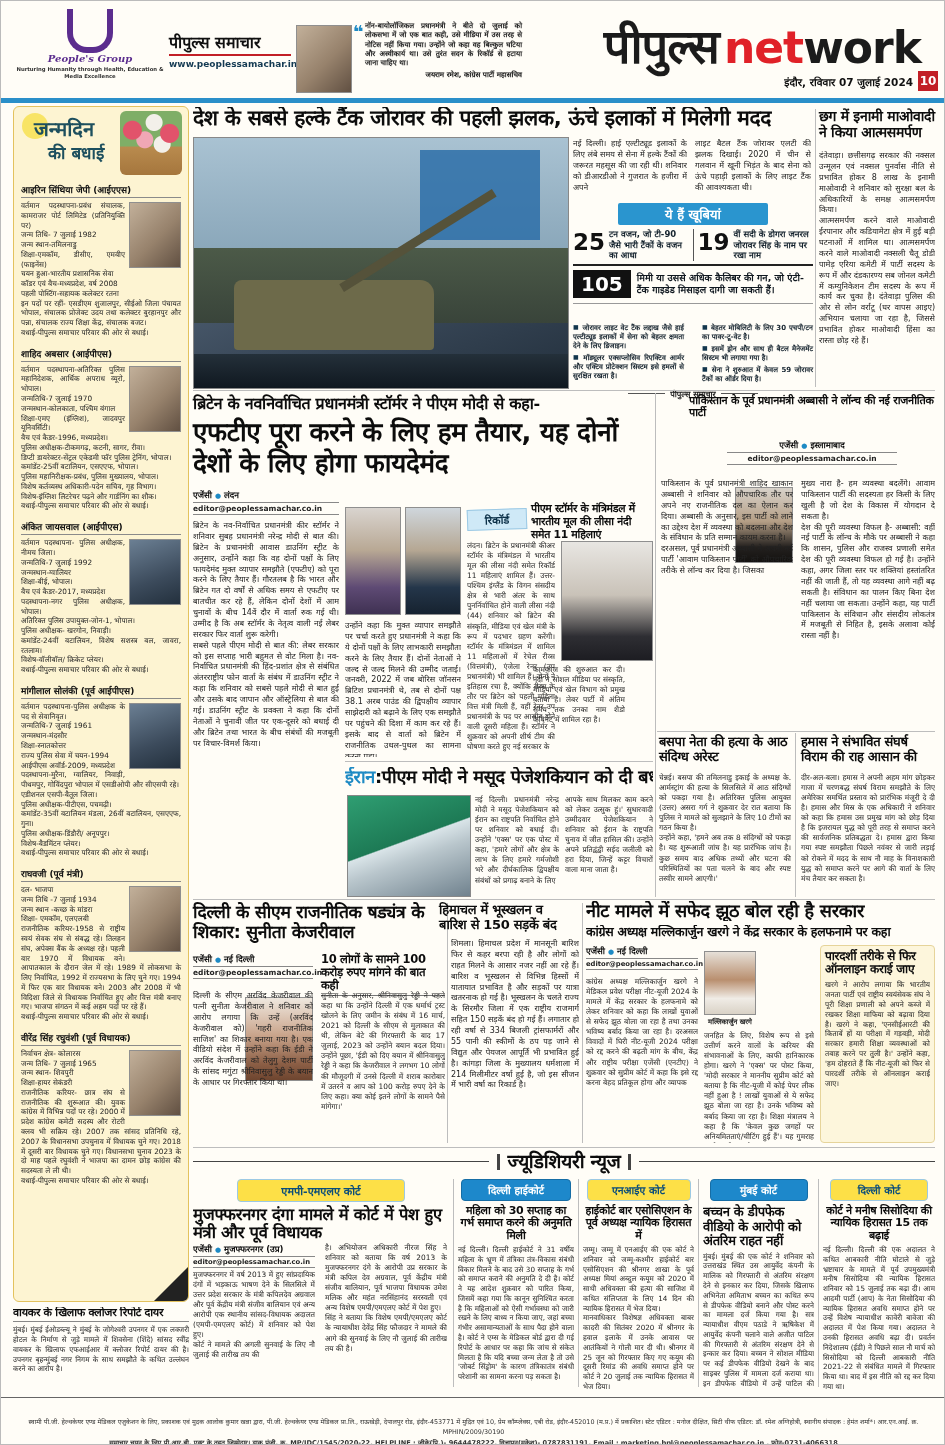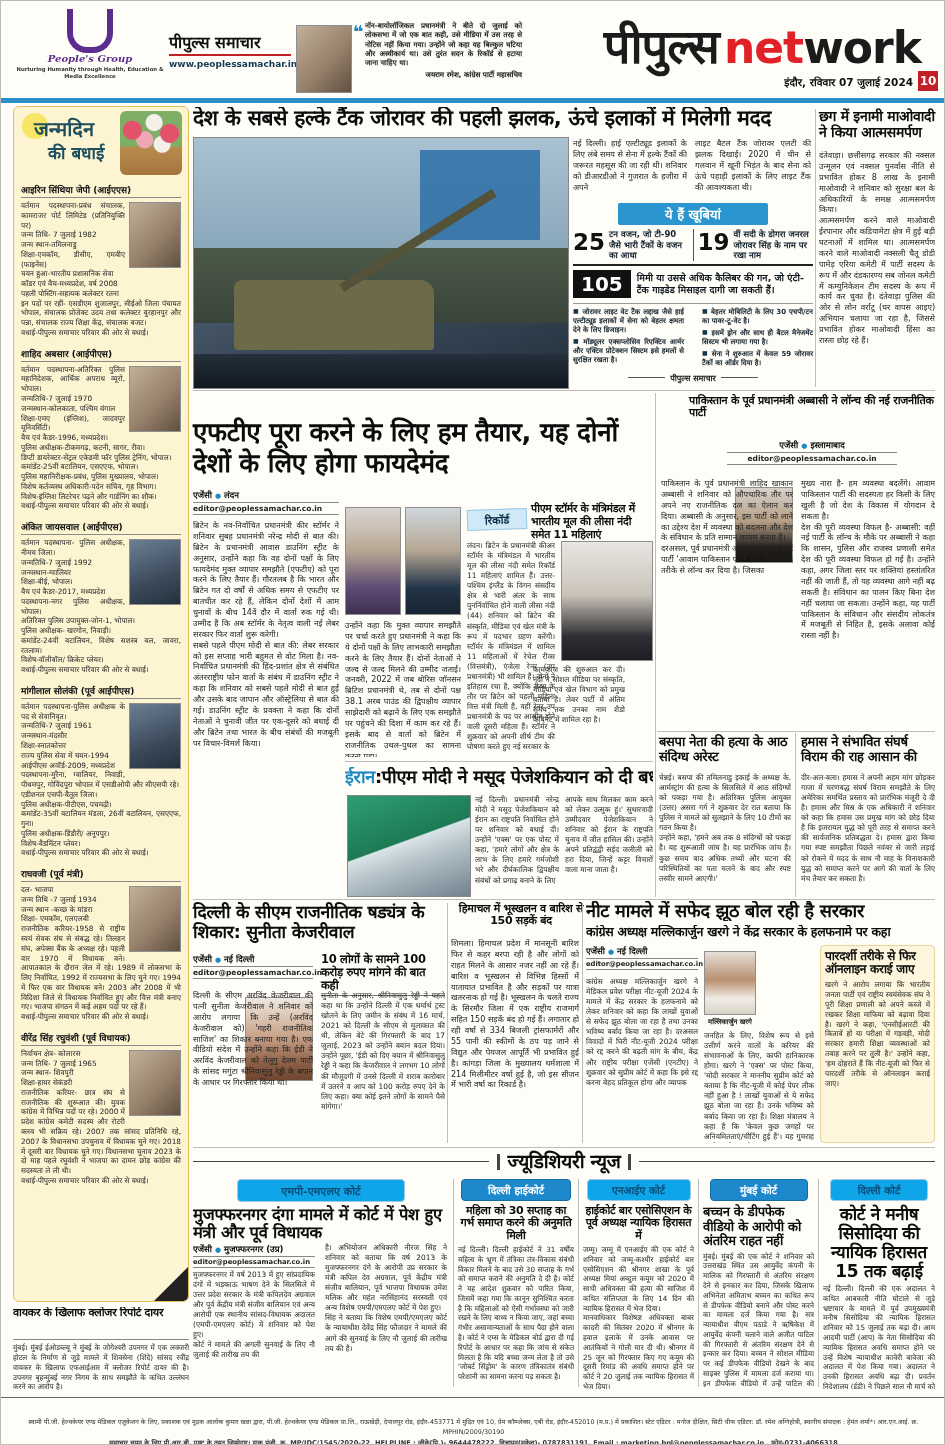--- a/index.html
+++ b/index.html
@@ -10,21 +10,21 @@
   .body-txt{font-size:8px;line-height:1.36;text-align:justify;white-space:pre-line;overflow:hidden;color:#222;}
   .byline{font-size:8.5px;font-weight:bold;color:#111;}
   .byline .dot::before{content:"●";color:#1e8ac4;font-size:7px;margin:0 3px;}
   .email{font-size:7.5px;font-weight:bold;color:#222;border-top:1px solid #888;border-bottom:1px solid #888;padding:1px 0;}
   .rule-v{position:absolute;width:1px;background:#bdbdbd;}
   .rule-h{position:absolute;height:1px;background:#bdbdbd;}
   .ph{background:linear-gradient(135deg,#c2b09a 0%,#97826c 55%,#615042 100%);border:1px solid #8f8f8f;box-sizing:border-box;}
   .ph-dark{background:linear-gradient(160deg,#6b7f93 0%,#3c4b5c 60%,#23303d 100%);}
   .ph-green{background:linear-gradient(160deg,#2f9e72 0%,#1d7a55 45%,#d9e4e8 46%,#b9c6cc 60%,#70828e 100%);}
   .pill{border-radius:4px;font-weight:bold;text-align:center;font-size:11px;padding:3px 8px;}
-  .pill-light{background:#0ea5e9;color:#0b4d7a;border:1px solid #9cc9e4;}
+  .pill-light{background:#fde047;color:#0b4d7a;border:1px solid #9cc9e4;}
   .pill-solid{background:#1d88cb;color:#fff;border:1px solid #166da5;}
   .sb-entry{margin:0 7px 9px 7px;}
   .sb-name{font-size:9px;font-weight:bold;color:#101010;border-bottom:1px solid #8a8a8a;padding-bottom:1px;margin-bottom:3px;}
   .sb-details{font-size:7.3px;line-height:1.34;text-align:justify;white-space:pre-line;color:#222;}
   .sb-photo{float:right;width:52px;height:66px;margin:1px 0 2px 4px;}
   .sq::before{content:"■";color:#13364d;font-size:6px;margin-right:3px;vertical-align:1px;}
   .feat-bullet{font-size:7px;line-height:1.3;text-align:justify;margin-bottom:2px;font-weight:bold;color:#15232e;}
   .credit-line{display:flex;align-items:center;gap:5px;}
   .credit-line::before,.credit-line::after{content:"";flex:1;height:1px;background:#555;}
 </style>
@@ -166,21 +166,21 @@
       </div>
       <div style="flex:1;display:flex;gap:4px;padding-left:4px;">
         <div style="font-size:23px;font-weight:bold;color:#111;">19</div>
         <div style="font-size:8.5px;font-weight:bold;line-height:1.25;color:#15232e;">वीं सदी के डोगरा जनरल जोरावर सिंह के नाम पर रखा नाम</div>
       </div>
     </div>
     <div style="display:flex;gap:6px;align-items:center;margin-top:4px;">
       <div style="background:#111;color:#fff;font-size:20px;font-weight:bold;padding:2px 8px;">105</div>
       <div style="font-size:9.5px;font-weight:bold;line-height:1.25;color:#101820;">मिमी या उससे अधिक कैलिबर की गन, जो एंटी-टैंक गाइडेड मिसाइल दागी जा सकती हैं।</div>
     </div>
-    <div style="display:flex;gap:18px;margin-top:5px;border-top:1px solid #999;padding-top:3px;">
+    <div style="display:flex;gap:18px;margin-top:5px;border-top:1px solid #999;padding-top:19px;">
       <div style="flex:1;">
         <div class="feat-bullet sq">जोरावर लाइट वेट टैंक लद्दाख जैसे हाई एल्टीट्यूड इलाकों में सेना को बेहतर क्षमता देने के लिए डिजाइन।</div>
         <div class="feat-bullet sq">मॉड्यूलर एक्सप्लोसिव रिएक्टिव आर्मर और एक्टिव प्रोटेक्शन सिस्टम इसे हमलों से सुरक्षित रखता है।</div>
       </div>
       <div style="flex:1;">
         <div class="feat-bullet sq">बेहतर मोबिलिटी के लिए 30 एचपी/टन का पावर-टू-वेट है।</div>
         <div class="feat-bullet sq">इसमें ड्रोन और साथ ही बैटल मैनेजमेंट सिस्टम भी लगाया गया है।</div>
         <div class="feat-bullet sq">सेना ने शुरुआत में केवल 59 जोरावर टैंकों का ऑर्डर दिया है।</div>
       </div>
     </div>
@@ -189,20 +189,21 @@
     </div>
   </div>
 
   <div class="rule-v" style="left:814px;top:108px;height:278px;"></div>
   <div class="abs hl" style="left:818px;top:108px;width:116px;font-size:14px;">छग में इनामी माओवादी ने किया आत्मसमर्पण</div>
   <div class="abs body-txt" style="left:818px;top:150px;width:116px;height:236px;">दंतेवाड़ा। छत्तीसगढ़ सरकार की नक्सल उन्मूलन एवं नक्सल पुनर्वास नीति से प्रभावित होकर 8 लाख के इनामी माओवादी ने शनिवार को सुरक्षा बल के अधिकारियों के समक्ष आत्मसमर्पण किया।
 आत्मसमर्पण करने वाले माओवादी ईरपानार और कडियामेटा क्षेत्र में हुई बड़ी घटनाओं में शामिल था। आत्मसमर्पण करने वाले माओवादी नक्सली चैतू डोडी पामेड़ एरिया कमेटी में पार्टी सदस्य के रूप में और दंडकारण्य सब जोनल कमेटी में कम्युनिकेशन टीम सदस्य के रूप में कार्य कर चुका है। दंतेवाड़ा पुलिस की ओर से लोन वर्राटू (घर वापस आइए) अभियान चलाया जा रहा है, जिससे प्रभावित होकर माओवादी हिंसा का रास्ता छोड़ रहे हैं।</div>
 
   <div class="rule-h" style="left:192px;top:389px;width:742px;"></div>
 
+  <div class="abs hl" style="left:192px;top:394px;width:460px;font-size:16px;">ब्रिटेन के नवनिर्वाचित प्रधानमंत्री स्टॉर्मर ने पीएम मोदी से कहा-</div>
   <div class="abs hl" style="left:192px;top:416px;width:460px;font-size:26px;line-height:1.18;">एफटीए पूरा करने के लिए हम तैयार, यह दोनों देशों के लिए होगा फायदेमंद</div>
   <div class="abs" style="left:192px;top:488px;width:146px;">
     <div class="byline"><span>एजेंसी</span><span class="dot"></span><span>लंदन</span></div>
     <div class="email" style="margin-top:2px;">editor@peoplessamachar.co.in</div>
   </div>
   <div class="abs body-txt" style="left:192px;top:520px;width:146px;height:374px;">ब्रिटेन के नव-निर्वाचित प्रधानमंत्री कीर स्टॉर्मर ने शनिवार सुबह प्रधानमंत्री नरेन्द्र मोदी से बात की। ब्रिटेन के प्रधानमंत्री आवास डाउनिंग स्ट्रीट के अनुसार, उन्होंने कहा कि वह दोनों पक्षों के लिए फायदेमंद मुक्त व्यापार समझौते (एफटीए) को पूरा करने के लिए तैयार हैं। गौरतलब है कि भारत और ब्रिटेन गत दो वर्षों से अधिक समय से एफटीए पर बातचीत कर रहे हैं, लेकिन दोनों देशों में आम चुनावों के बीच 14वें दौर में वार्ता रुक गई थी। उम्मीद है कि अब स्टॉर्मर के नेतृत्व वाली नई लेबर सरकार फिर वार्ता शुरू करेगी।
 सबसे पहले पीएम मोदी से बात की: लेबर सरकार को इस सप्ताह भारी बहुमत से वोट मिला है। नव-निर्वाचित प्रधानमंत्री की हिंद-प्रशांत क्षेत्र से संबंधित अंतरराष्ट्रीय फोन वार्ता के संबंध में डाउनिंग स्ट्रीट ने कहा कि शनिवार को सबसे पहले मोदी से बात हुई और उसके बाद जापान और ऑस्ट्रेलिया से बात की गई। डाउनिंग स्ट्रीट के प्रवक्ता ने कहा कि दोनों नेताओं ने चुनावी जीत पर एक-दूसरे को बधाई दी और ब्रिटेन तथा भारत के बीच संबंधों की मजबूती पर विचार-विमर्श किया।</div>
   <div class="abs ph" style="left:344px;top:506px;width:56px;height:108px;background:linear-gradient(180deg,#d9d4cf 0%,#b8a894 40%,#5e4a74 75%,#3f3152 100%);"></div>
   <div class="abs ph" style="left:404px;top:506px;width:56px;height:108px;background:linear-gradient(180deg,#cfd6dc 0%,#b5a793 40%,#24364a 75%,#16222f 100%);"></div>
   <div class="abs body-txt" style="left:344px;top:620px;width:116px;height:136px;">उन्होंने कहा कि मुक्त व्यापार समझौते पर चर्चा करते हुए प्रधानमंत्री ने कहा कि ये दोनों पक्षों के लिए लाभकारी समझौता करने के लिए तैयार हैं। दोनों नेताओं ने जल्द से जल्द मिलने की उम्मीद जताई। जनवरी, 2022 में जब बोरिस जॉनसन ब्रिटिश प्रधानमंत्री थे, तब से दोनों पक्ष 38.1 अरब पाउंड की द्विपक्षीय व्यापार साझेदारी को बढ़ाने के लिए एक समझौते पर पहुंचने की दिशा में काम कर रहे हैं। इसके बाद से वार्ता को ब्रिटेन में राजनीतिक उथल-पुथल का सामना करना पड़ा।</div>
@@ -247,21 +248,21 @@
   <div class="abs" style="left:192px;top:952px;width:120px;">
     <div class="byline"><span>एजेंसी</span><span class="dot"></span><span>नई दिल्ली</span></div>
     <div class="email" style="margin-top:2px;">editor@peoplessamachar.co.in</div>
   </div>
   <div class="abs hl" style="left:320px;top:952px;width:124px;font-size:11.5px;border-bottom:1px solid #777;padding-bottom:3px;">10 लोगों के सामने 100 करोड़ रुपए मांगने की बात कही</div>
   <div class="abs ph" style="left:244px;top:996px;width:68px;height:84px;background:linear-gradient(180deg,#efe8df 0%,#caa58c 45%,#8c5f46 80%,#6e452f 100%);"></div>
   <div class="abs body-txt" style="left:192px;top:990px;width:120px;height:152px;">दिल्ली के सीएम अरविंद केजरीवाल की पत्नी सुनीता केजरीवाल ने शनिवार को आरोप लगाया कि उन्हें (अरविंद केजरीवाल को) 'गहरी राजनीतिक साजिश' का शिकार बनाया गया है। एक वीडियो संदेश में उन्होंने कहा कि ईडी ने अरविंद केजरीवाल को तेलुगु देशम पार्टी के सांसद मगुंटा श्रीनिवासुलु रेड्डी के बयान के आधार पर गिरफ्तार किया था।</div>
   <div class="abs body-txt" style="left:320px;top:990px;width:124px;height:152px;font-size:7.4px;">सुनीता के अनुसार, श्रीनिवासुलु रेड्डी ने पहले कहा था कि उन्होंने दिल्ली में एक धर्मार्थ ट्रस्ट खोलने के लिए जमीन के संबंध में 16 मार्च, 2021 को दिल्ली के सीएम से मुलाकात की थी, लेकिन बेटे की गिरफ्तारी के बाद 17 जुलाई, 2023 को उन्होंने बयान बदल दिया। उन्होंने पूछा, 'ईडी को दिए बयान में श्रीनिवासुलु रेड्डी ने कहा कि केजरीवाल ने लगभग 10 लोगों की मौजूदगी में उनसे दिल्ली में शराब कारोबार में उतरने व आप को 100 करोड़ रुपए देने के लिए कहा। क्या कोई इतने लोगों के सामने पैसे मांगेगा।'</div>
 
   <div class="rule-v" style="left:446px;top:902px;height:240px;"></div>
-  <div class="abs hl" style="left:456px;top:902px;width:128px;font-size:11px;text-align:center;">हिमाचल में भूस्खलन व बारिश से 150 सड़कें बंद</div>
+  <div class="abs hl" style="left:438px;top:902px;width:128px;font-size:13px;">हिमाचल में भूस्खलन व बारिश से 150 सड़कें बंद</div>
   <div class="abs body-txt" style="left:450px;top:938px;width:128px;height:204px;">शिमला। हिमाचल प्रदेश में मानसूनी बारिश फिर से कहर बरपा रही है और लोगों को राहत मिलने के आसार नजर नहीं आ रहे हैं। बारिश व भूस्खलन से विभिन्न हिस्सों में यातायात प्रभावित है और सड़कों पर यात्रा खतरनाक हो गई है। भूस्खलन के चलते राज्य के सिरमौर जिला में एक राष्ट्रीय राजमार्ग सहित 150 सड़कें बंद हो गई हैं। लगातार हो रही वर्षा से 334 बिजली ट्रांसफार्मरों और 55 पानी की स्कीमों के ठप पड़ जाने से विद्युत और पेयजल आपूर्ति भी प्रभावित हुई है। कांगड़ा जिला के मुख्यालय धर्मशाला में 214 मिलीमीटर वर्षा हुई है, जो इस सीजन में भारी वर्षा का रिकार्ड है।</div>
 
   <div class="rule-v" style="left:581px;top:902px;height:240px;"></div>
   <div class="abs hl" style="left:585px;top:900px;width:350px;font-size:18px;white-space:nowrap;overflow:hidden;">नीट मामले में सफेद झूठ बोल रही है सरकार</div>
   <div class="abs hl" style="left:585px;top:924px;width:350px;font-size:12.5px;white-space:nowrap;overflow:hidden;">कांग्रेस अध्यक्ष मल्लिकार्जुन खरगे ने केंद्र सरकार के हलफनामे पर कहा</div>
   <div class="abs" style="left:585px;top:944px;width:112px;">
     <div class="byline"><span>एजेंसी</span><span class="dot"></span><span>नई दिल्ली</span></div>
     <div class="email" style="margin-top:2px;font-size:6.8px;">editor@peoplessamachar.co.in</div>
   </div>
   <div class="abs body-txt" style="left:585px;top:976px;width:112px;height:166px;font-size:7.4px;">कांग्रेस अध्यक्ष मल्लिकार्जुन खरगे ने मेडिकल प्रवेश परीक्षा नीट-यूजी 2024 के मामले में केंद्र सरकार के हलफनामे को लेकर शनिवार को कहा कि लाखों युवाओं से सफेद झूठ बोला जा रहा है तथा उनका भविष्य बर्बाद किया जा रहा है। दरअसल विवादों में घिरी नीट-यूजी 2024 परीक्षा को रद्द करने की बढ़ती मांग के बीच, केंद्र और राष्ट्रीय परीक्षा एजेंसी (एनटीए) ने शुक्रवार को सुप्रीम कोर्ट में कहा कि इसे रद्द करना बेहद प्रतिकूल होगा और व्यापक</div>
@@ -318,26 +319,26 @@
   </div>
 
   <div class="abs" style="left:702px;top:1178px;width:111px;height:210px;overflow:hidden;">
     <div class="pill pill-solid" style="width:80px;margin:0 auto;font-size:10.5px;">मुंबई कोर्ट</div>
     <div class="hl" style="font-size:13px;margin-top:4px;text-align:left;">बच्चन के डीपफेक वीडियो के आरोपी को अंतरिम राहत नहीं</div>
     <div class="body-txt" style="height:154px;margin-top:3px;font-size:7.2px;">मुंबई। मुंबई की एक कोर्ट ने शनिवार को उत्तराखंड स्थित उस आयुर्वेद कंपनी के मालिक को गिरफ्तारी से अंतरिम संरक्षण देने से इनकार कर दिया, जिसके खिलाफ अभिनेता अमिताभ बच्चन का कथित रूप से डीपफेक वीडियो बनाने और पोस्ट करने का मामला दर्ज किया गया है। सत्र न्यायाधीश वीएम पठाडे ने ऋषिकेश में आयुर्वेद कंपनी चलाने वाले अजीत पाटिल की गिरफ्तारी से अंतरिम संरक्षण देने से इन्कार कर दिया। बच्चन ने सोशल मीडिया पर कई डीपफेक वीडियो देखने के बाद साइबर पुलिस में मामला दर्ज कराया था। इन डीपफेक वीडियो में उन्हें पाटिल की कंपनी के उत्पादों का प्रचार करते हुए दिखाया गया था।</div>
   </div>
 
   <div class="abs" style="left:822px;top:1178px;width:112px;height:210px;overflow:hidden;">
     <div class="pill pill-light" style="width:80px;margin:0 auto;font-size:10.5px;">दिल्ली कोर्ट</div>
-    <div class="hl" style="font-size:17px;margin-top:4px;text-align:center;">कोर्ट ने मनीष सिसोदिया की न्यायिक हिरासत 15 तक बढ़ाई</div>
+    <div class="hl" style="font-size:11px;margin-top:4px;text-align:center;">कोर्ट ने मनीष सिसोदिया की न्यायिक हिरासत 15 तक बढ़ाई</div>
     <div class="body-txt" style="height:154px;margin-top:3px;font-size:7.2px;">नई दिल्ली। दिल्ली की एक अदालत ने कथित आबकारी नीति घोटाले से जुड़े भ्रष्टाचार के मामले में पूर्व उपमुख्यमंत्री मनीष सिसोदिया की न्यायिक हिरासत शनिवार को 15 जुलाई तक बढ़ा दी। आम आदमी पार्टी (आप) के नेता सिसोदिया की न्यायिक हिरासत अवधि समाप्त होने पर उन्हें विशेष न्यायाधीश कावेरी बावेजा की अदालत में पेश किया गया। अदालत ने उनकी हिरासत अवधि बढ़ा दी। प्रवर्तन निदेशालय (ईडी) ने पिछले साल नौ मार्च को सिसोदिया को दिल्ली आबकारी नीति 2021-22 से संबंधित मामले में गिरफ्तार किया था। बाद में इस नीति को रद्द कर दिया गया था।</div>
   </div>
 
   <div class="abs" style="left:12px;top:1306px;width:176px;height:86px;overflow:hidden;">
-    <div class="hl" style="font-size:11px;border-bottom:1px solid #888;padding-bottom:20px;margin-bottom:3px;">वायकर के खिलाफ क्लोजर रिपोर्ट दायर</div>
+    <div class="hl" style="font-size:11px;border-bottom:1px solid #888;padding-bottom:2px;margin-bottom:3px;">वायकर के खिलाफ क्लोजर रिपोर्ट दायर</div>
     <div class="body-txt" style="font-size:7.2px;height:64px;">मुंबई। मुंबई ईओडब्ल्यू ने मुंबई के जोगेश्वरी उपनगर में एक लक्जरी होटल के निर्माण से जुड़े मामले में शिवसेना (शिंदे) सांसद रवींद्र वायकर के खिलाफ एफआईआर में क्लोजर रिपोर्ट दायर की है। उपनगर बृहन्मुंबई नगर निगम के साथ समझौते के कथित उल्लंघन करने का आरोप है।</div>
   </div>
 
   <div class="abs" style="left:0;top:1396px;width:945px;border-top:1px solid #666;padding-top:20px;">
     <div style="font-size:6.4px;color:#333;text-align:center;padding:0 10px;line-height:1.5;">स्वामी पी.जी. हेल्थकेयर एण्ड मेडिकल एजुकेशन के लिए, प्रकाशक एवं मुद्रक आलोक कुमार खन्ना द्वारा, पी.जी. हेल्थकेयर एण्ड मेडिकल प्रा.लि., राऊखेड़ी, देपालपुर रोड, इंदौर-453771 में मुद्रित एवं 10, प्रेम कॉम्प्लेक्स, एबी रोड, इंदौर-452010 (म.प्र.) में प्रकाशित। स्टेट एडिटर : मनोज दीक्षित, सिटी चीफ एडिटर: डॉ. रमेश अग्निहोत्री, स्थानीय संपादक : हेमंत शर्मा*। आर.एन.आई. क्र. MPHIN/2009/30190</div>
     <div style="font-size:6.6px;color:#333;text-align:center;padding:2px 10px 0;font-weight:bold;line-height:1.5;">समाचार चयन के लिए पी.आर.बी. एक्ट के तहत जिम्मेदार। डाक पंजी. क्र. MP/IDC/1545/2020-22, HELPLINE : जीके(प्रि.)- 9644478222, विज्ञापन(मुकेश)- 0787831191, Email : marketing.bpl@peoplessamachar.co.in , फोन-0731-4066318</div>
   </div>
 
 </div>
 

